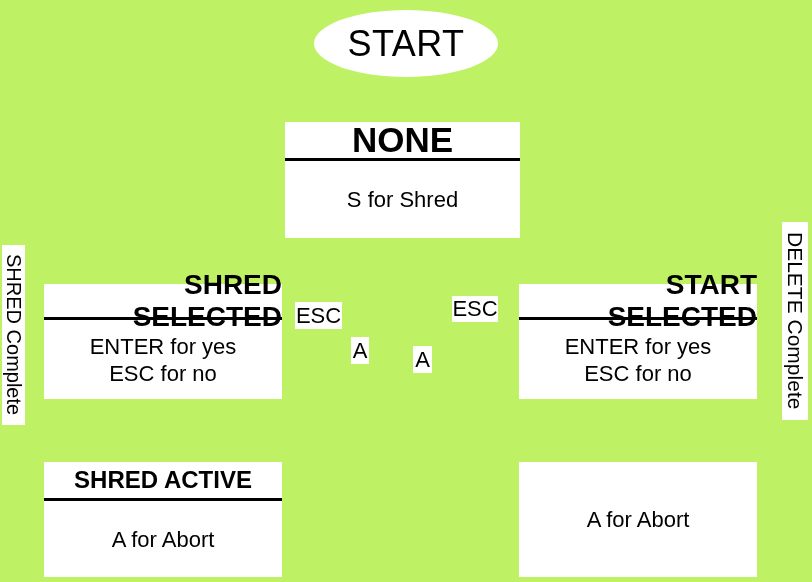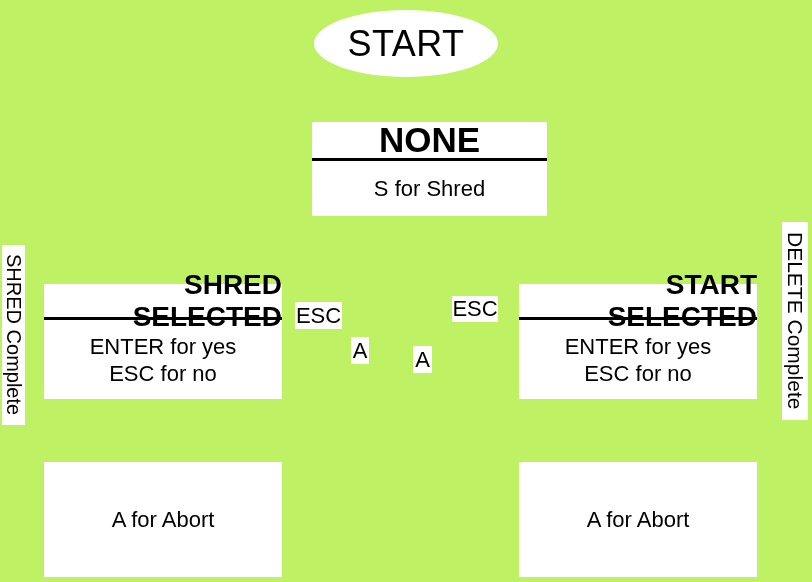--- a/index.html
+++ b/index.html
@@ -49,21 +49,21 @@
     display: flex;
     flex-direction: column;
     align-items: center;
     justify-content: center;
     font-size: 22px;
     line-height: 27px;
     text-align: center;
   }
   #none-box {
     left: 285px; top: 122px;
-    width: 235px; height: 94px; margin-left: 27px;
+    width: 235px; height: 116px;
   }
   #none-box .title { height: 36px; font-size: 35px; }
   #shred-selected-box {
     left: 44px; top: 284px;
     width: 238px; height: 115px;
   }
   #delete-selected-box {
     left: 519px; top: 284px;
     width: 238px; height: 115px;
   }
@@ -133,20 +133,21 @@
 
   <div class="state" id="delete-selected-box">
     <div class="title">START SELECTED</div>
     <div class="body">
       <span>ENTER for yes</span>
       <span>ESC for no</span>
     </div>
   </div>
 
   <div class="state" id="shred-active-box">
+    <div class="title">SHRED ACTIVE</div>
     <div class="body">
       <span>A for Abort</span>
     </div>
   </div>
 
   <div class="state" id="delete-active-box">
     <div class="body">
       <span>A for Abort</span>
     </div>
   </div>

